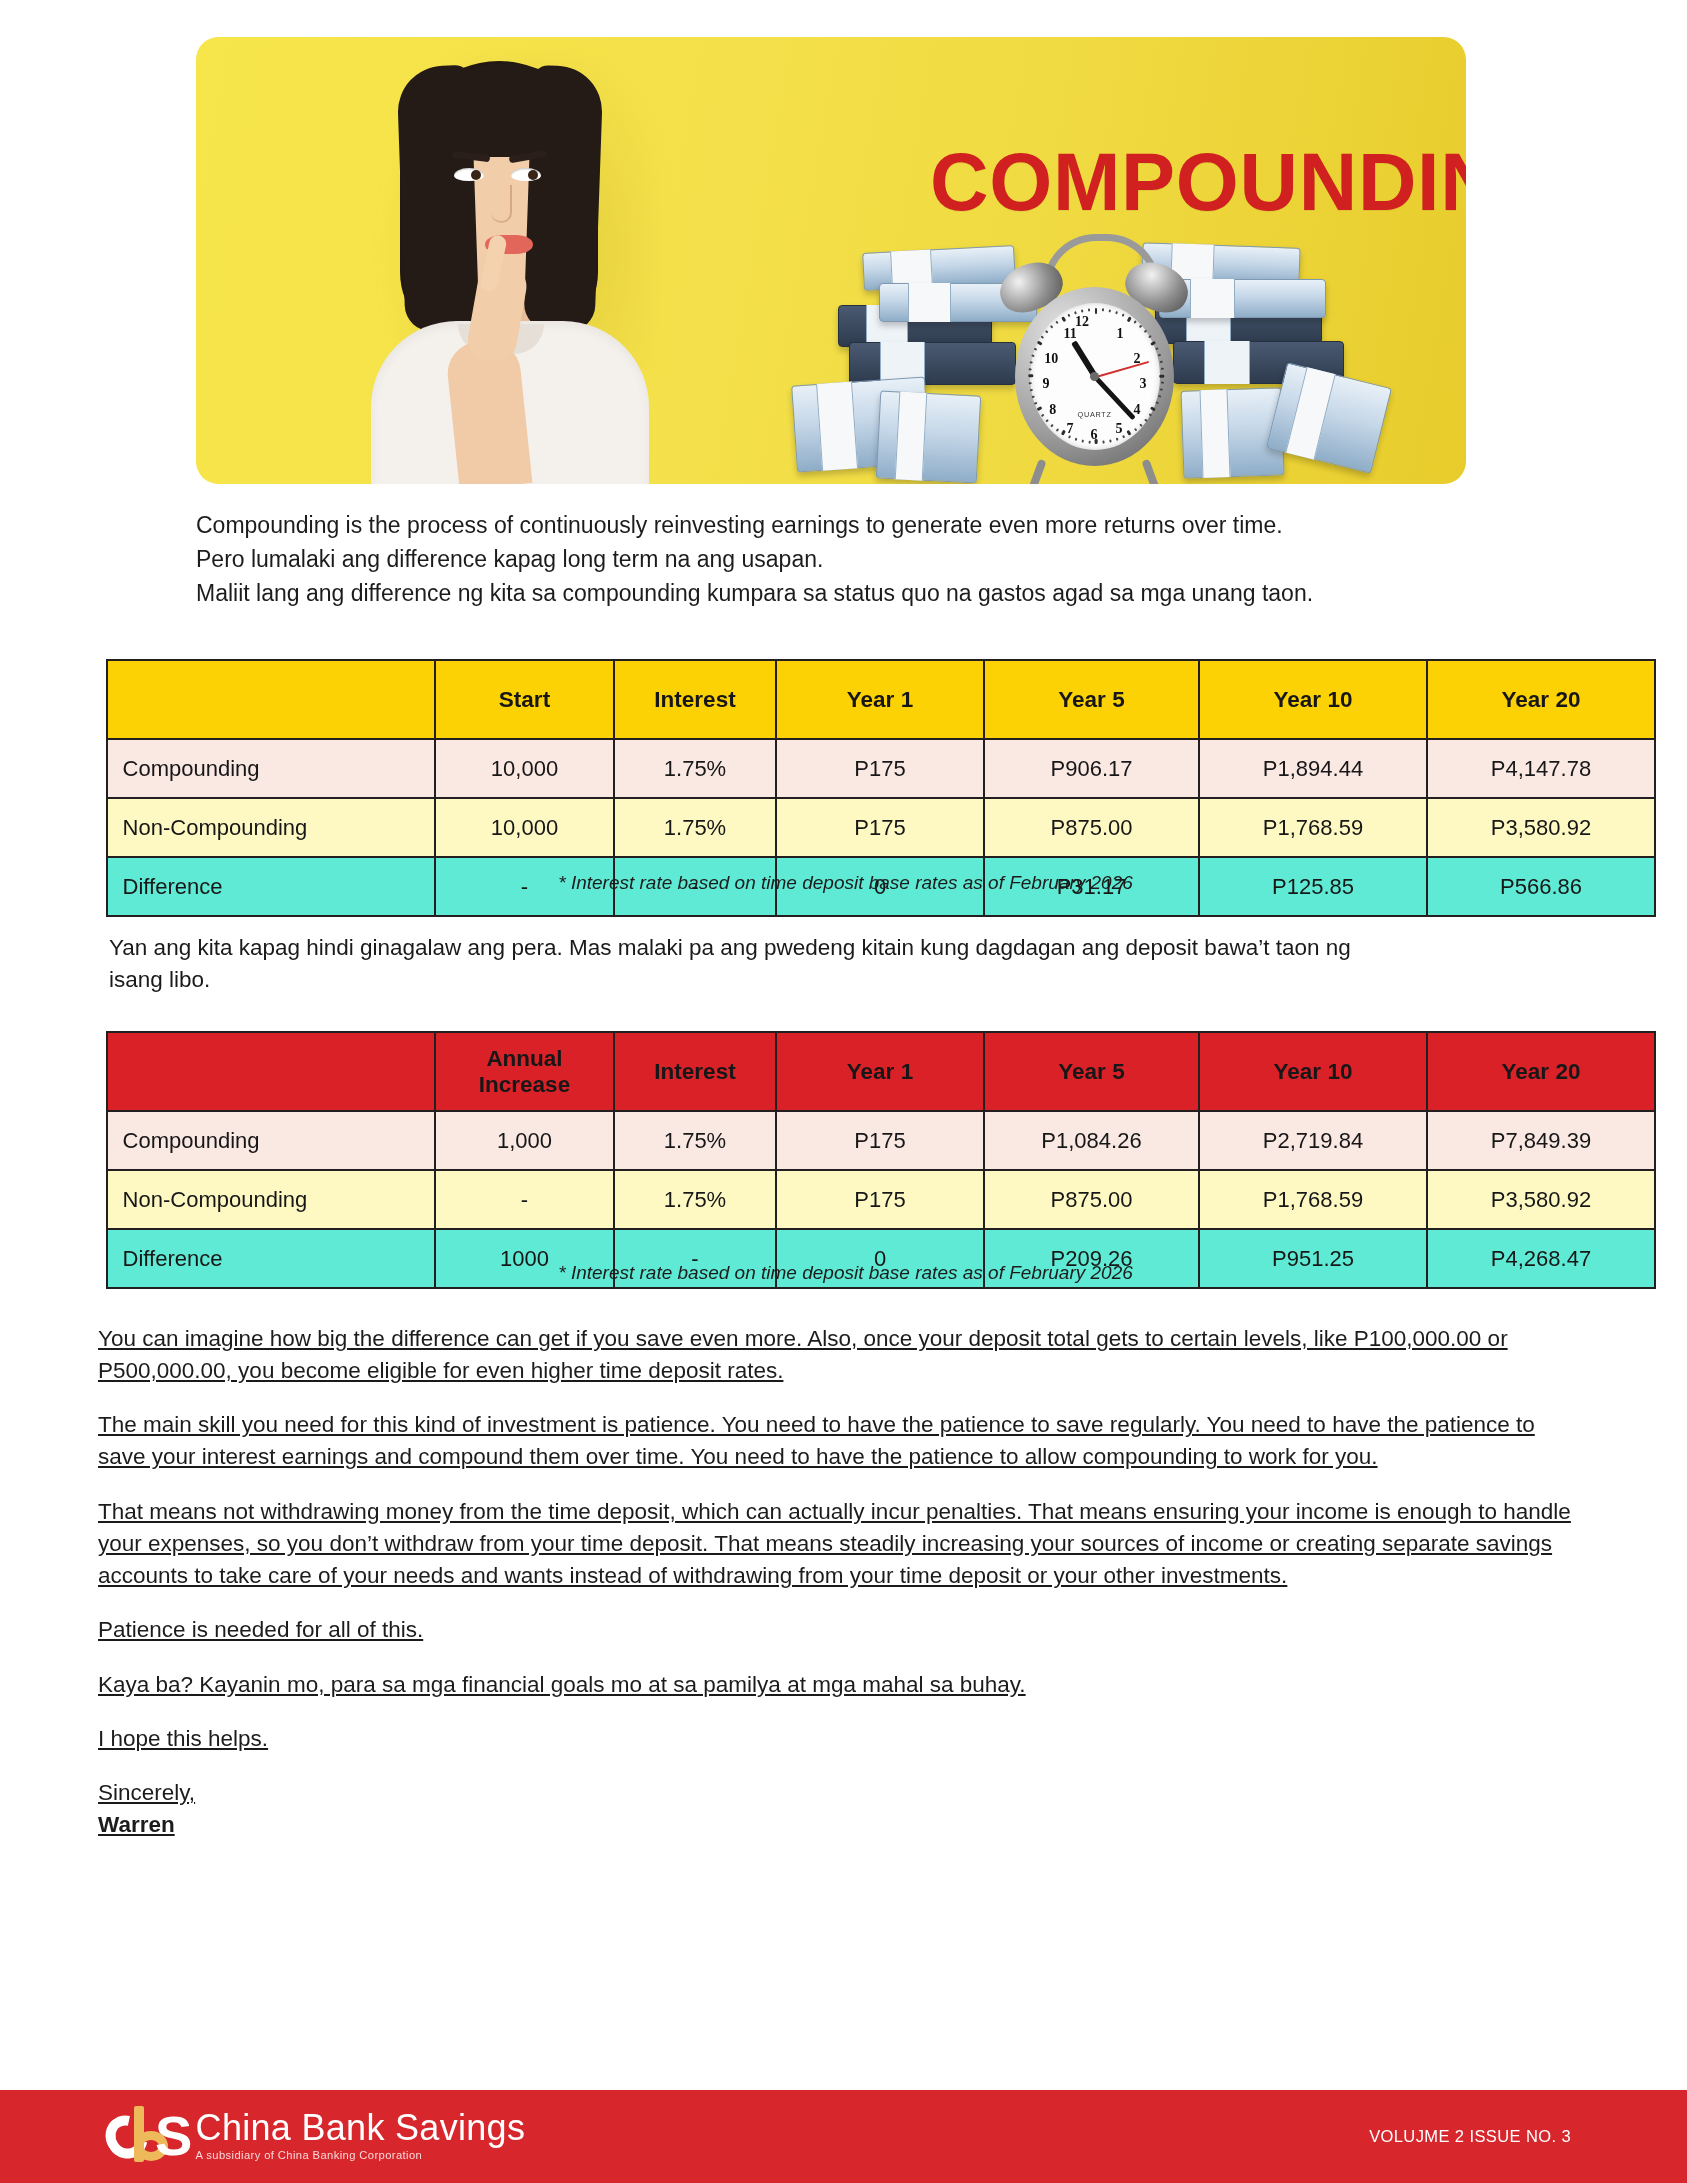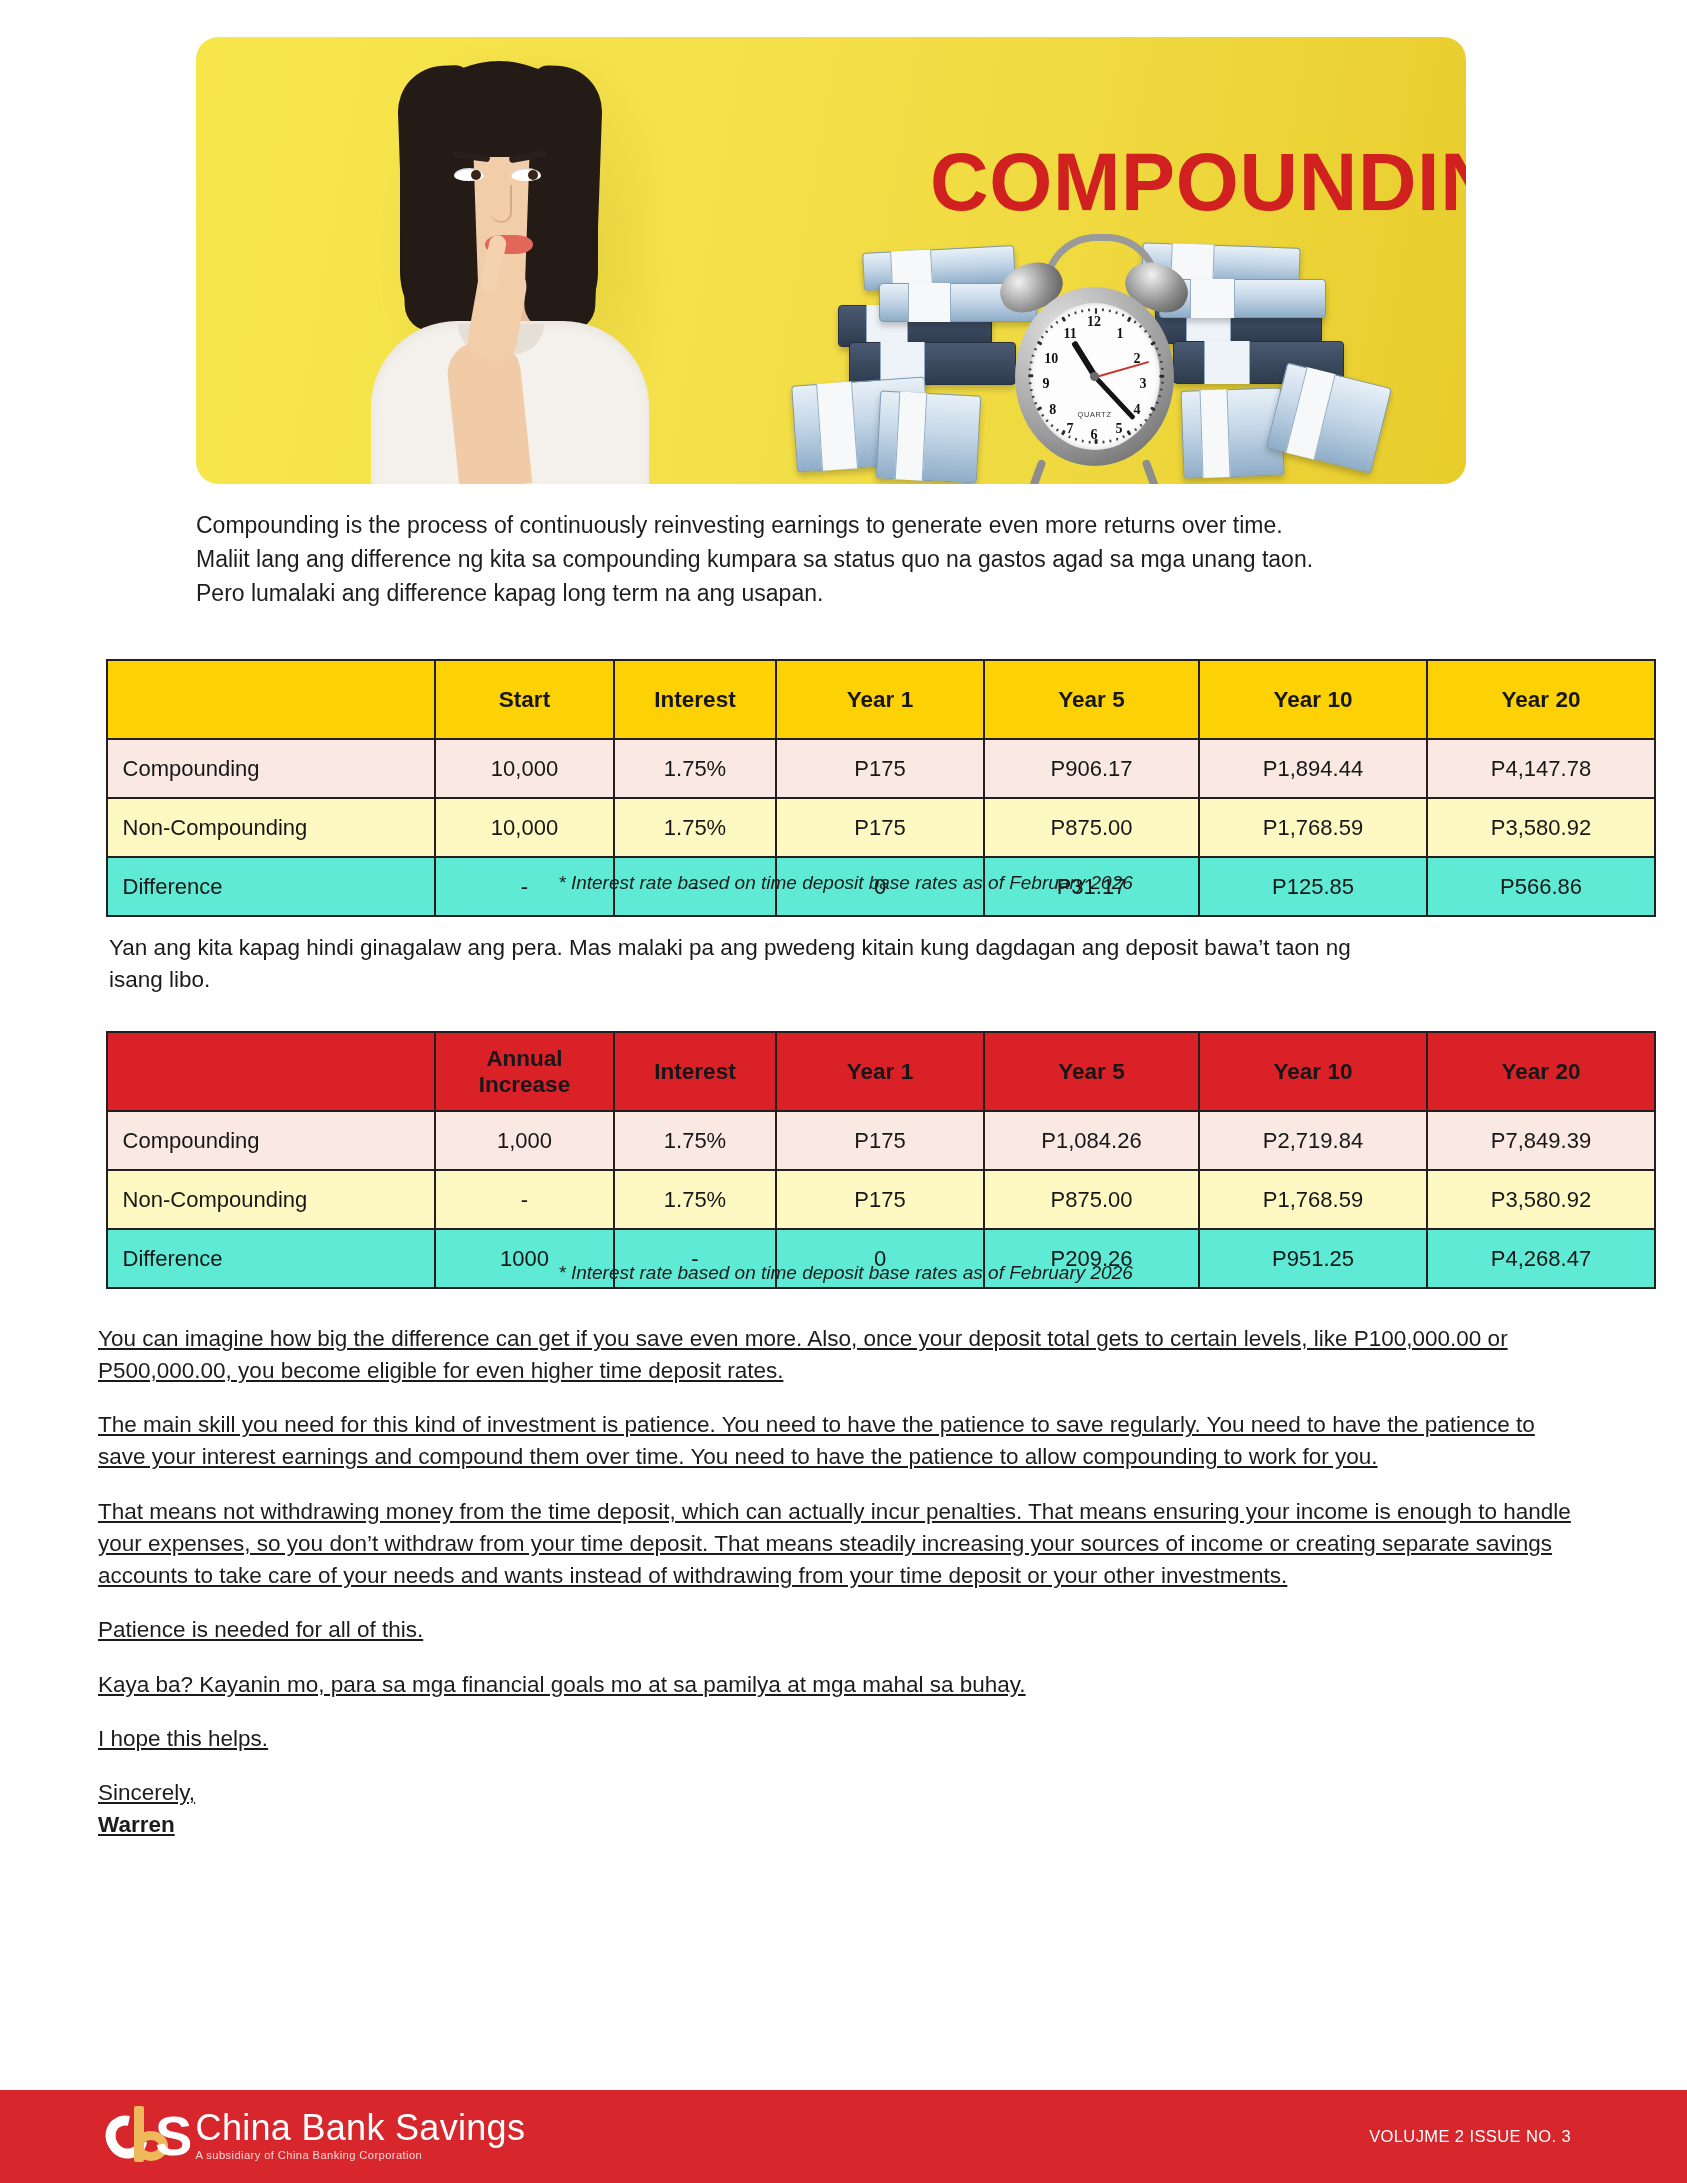--- a/index.html
+++ b/index.html
@@ -387,21 +387,21 @@
       <div class="bundle" style="left:490px; top:152px; width:106px; height:86px; transform:rotate(14deg);"></div>
 
       <div class="clock-wrap">
         <div class="handle"></div>
         <div class="bell l"></div>
         <div class="bell r"></div>
         <div class="leg l"></div>
         <div class="leg r"></div>
         <div class="clock-face-outer">
           <div class="clock-face">
-            <div class="num" style="left:56px;  top:10.6px;">12</div>
+            <div class="num" style="left:44px;  top:10.6px;">12</div>
             <div class="num" style="left:82px; top:22.5px;">1</div>
             <div class="num" style="left:99px; top:48px;">2</div>
             <div class="num" style="left:105px; top:73px;">3</div>
             <div class="num" style="left:99px; top:99px;">4</div>
             <div class="num" style="left:81px; top:118px;">5</div>
             <div class="num" style="left:56px;  top:124px;">6</div>
             <div class="num" style="left:32px;  top:118px;">7</div>
             <div class="num" style="left:14.6px;  top:99px;">8</div>
             <div class="num" style="left:8px;  top:73px;">9</div>
             <div class="num" style="left:13.2px;  top:48px;">10</div>
@@ -475,22 +475,22 @@
         </div>
       </div>
     </div>
 
     <div class="hero-title">COMPOUNDING</div>
   </div>
 </div>
 
 <div class="intro">
   <div>Compounding is the process of continuously reinvesting earnings to generate even more returns over time.</div>
+  <div>Pero lumalaki ang difference kapag long term na ang usapan.</div>
   <div>Maliit lang ang difference ng kita sa compounding kumpara sa status quo na gastos agad sa mga unang taon.</div>
-  <div>Pero lumalaki ang difference kapag long term na ang usapan.</div>
 </div>
 
 <div class="tbl-wrap" style="top:659px;">
   <table class="data t1">
     <thead>
       <tr>
         <th class="corner" style="width:318px;"></th>
         <th style="width:169px;">Start</th>
         <th style="width:152px;">Interest</th>
         <th style="width:198px;">Year 1</th>

